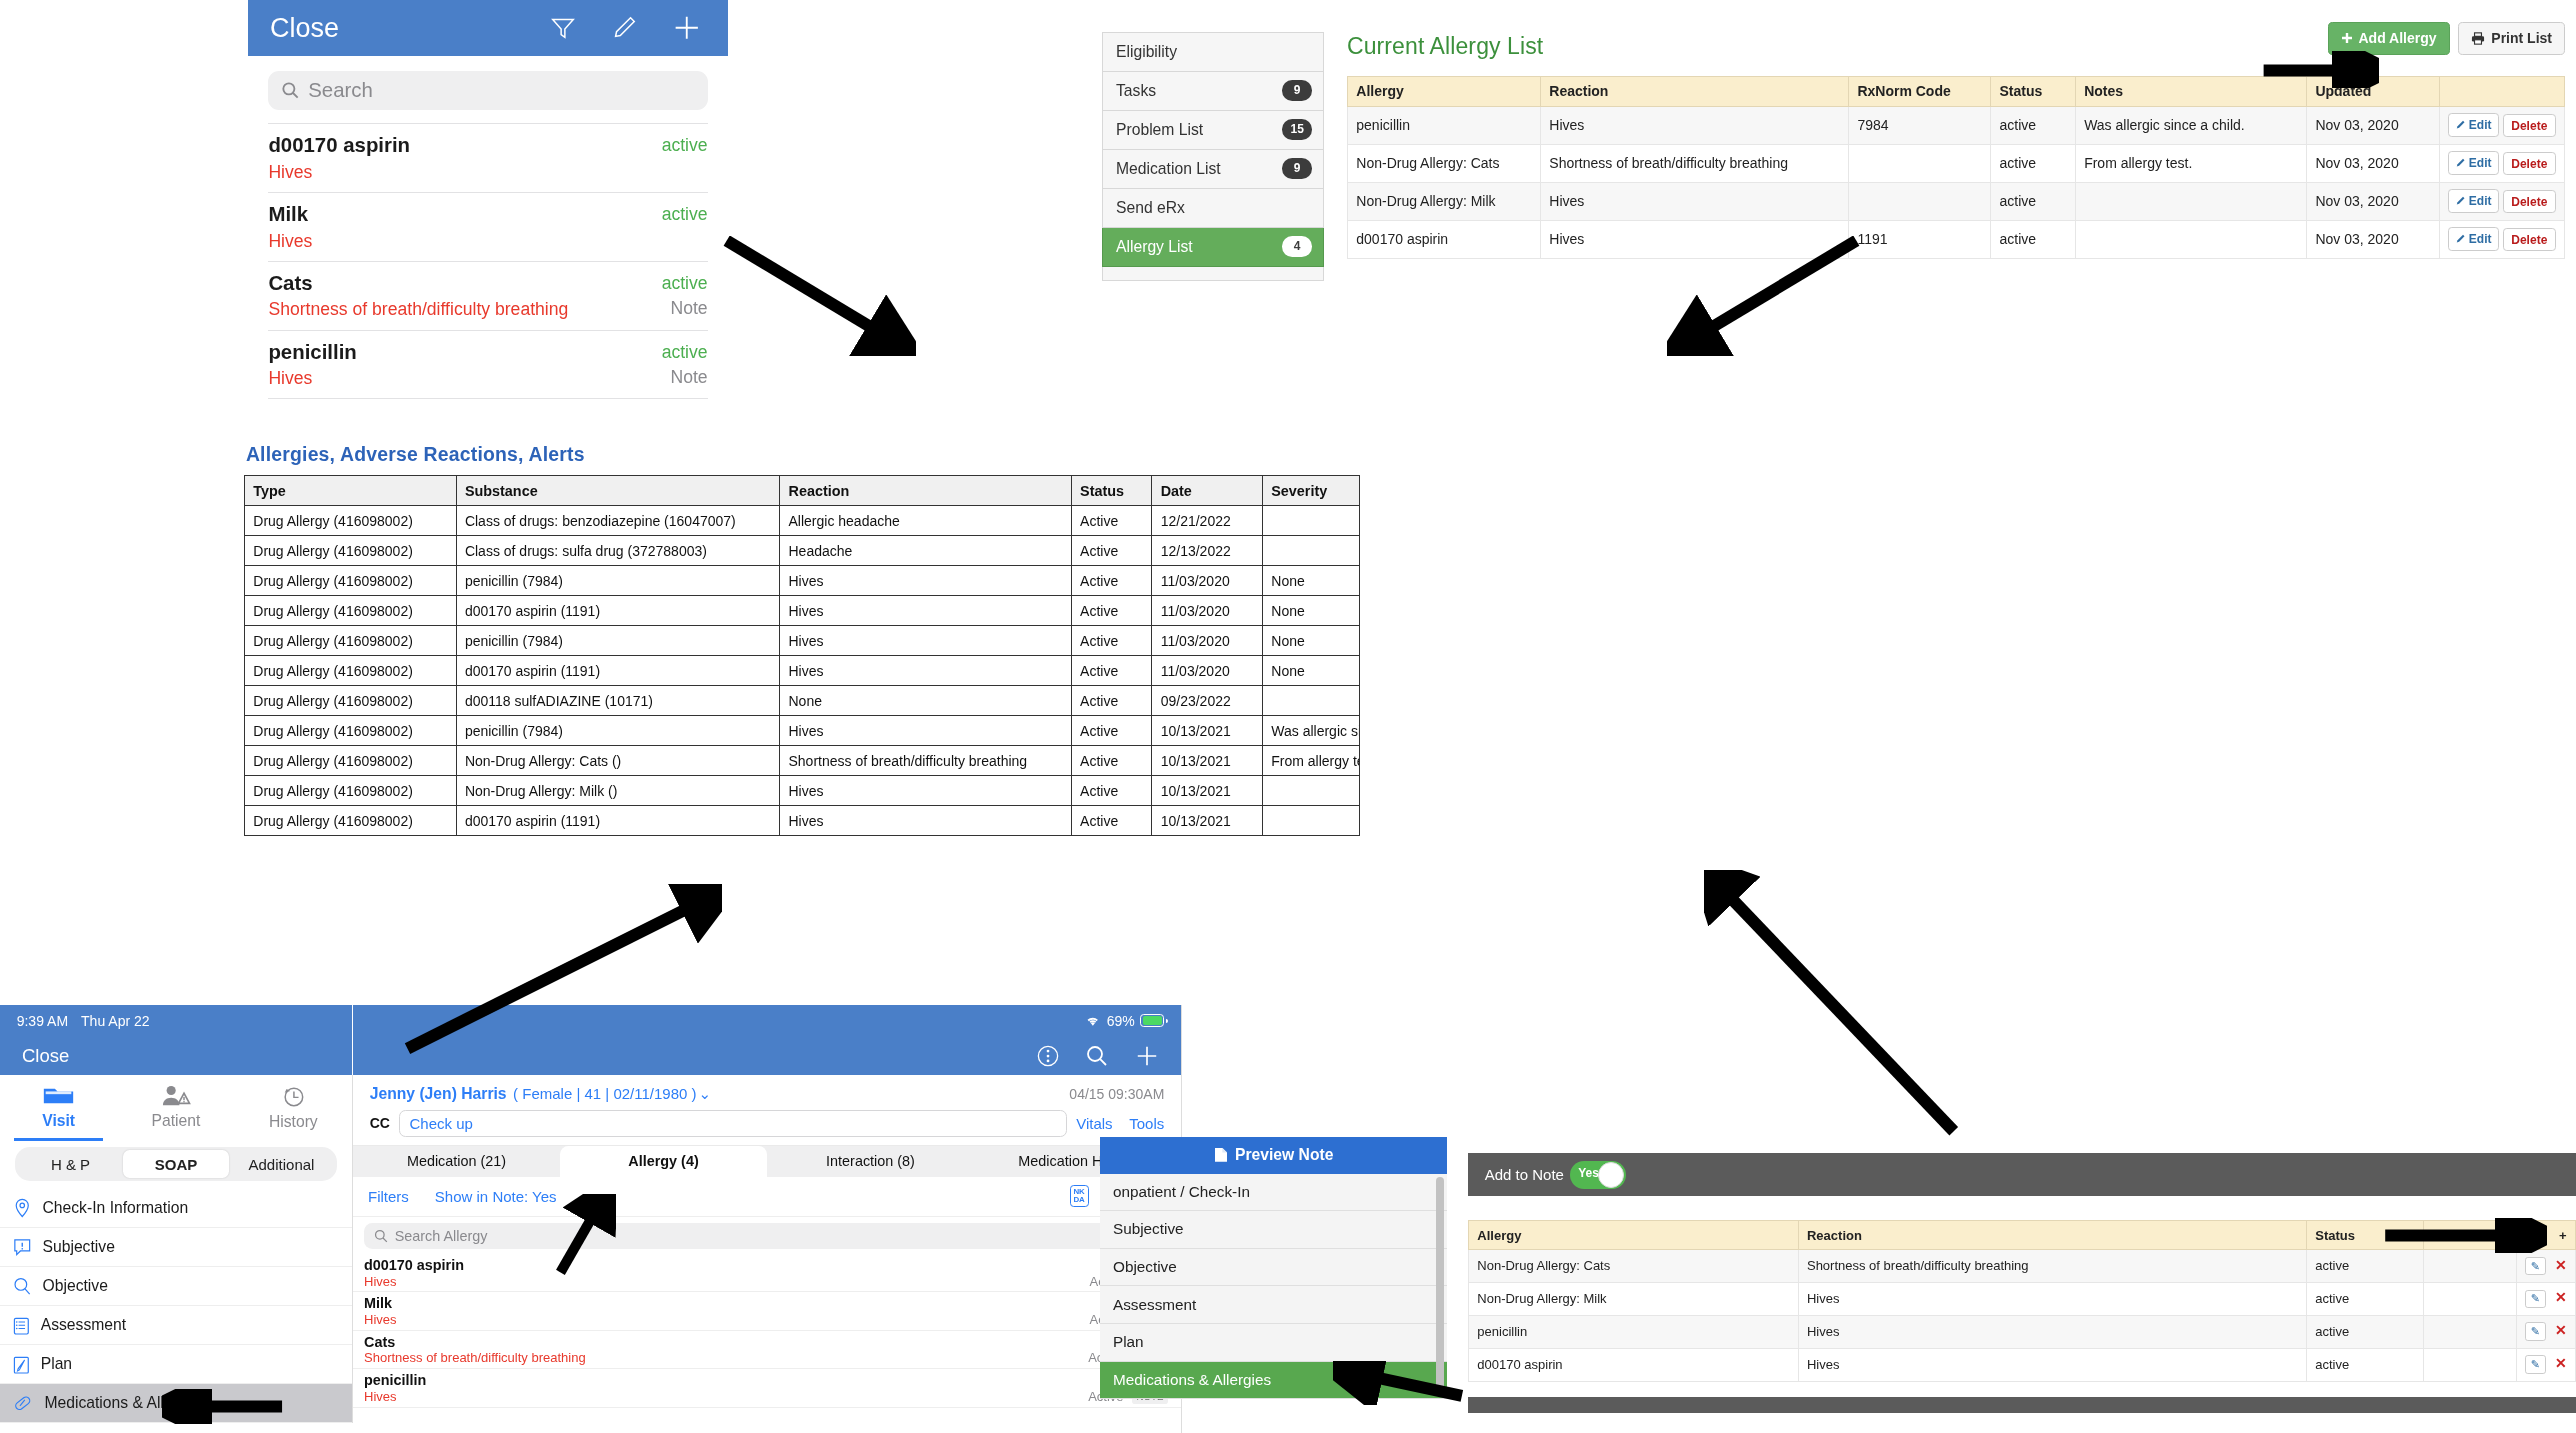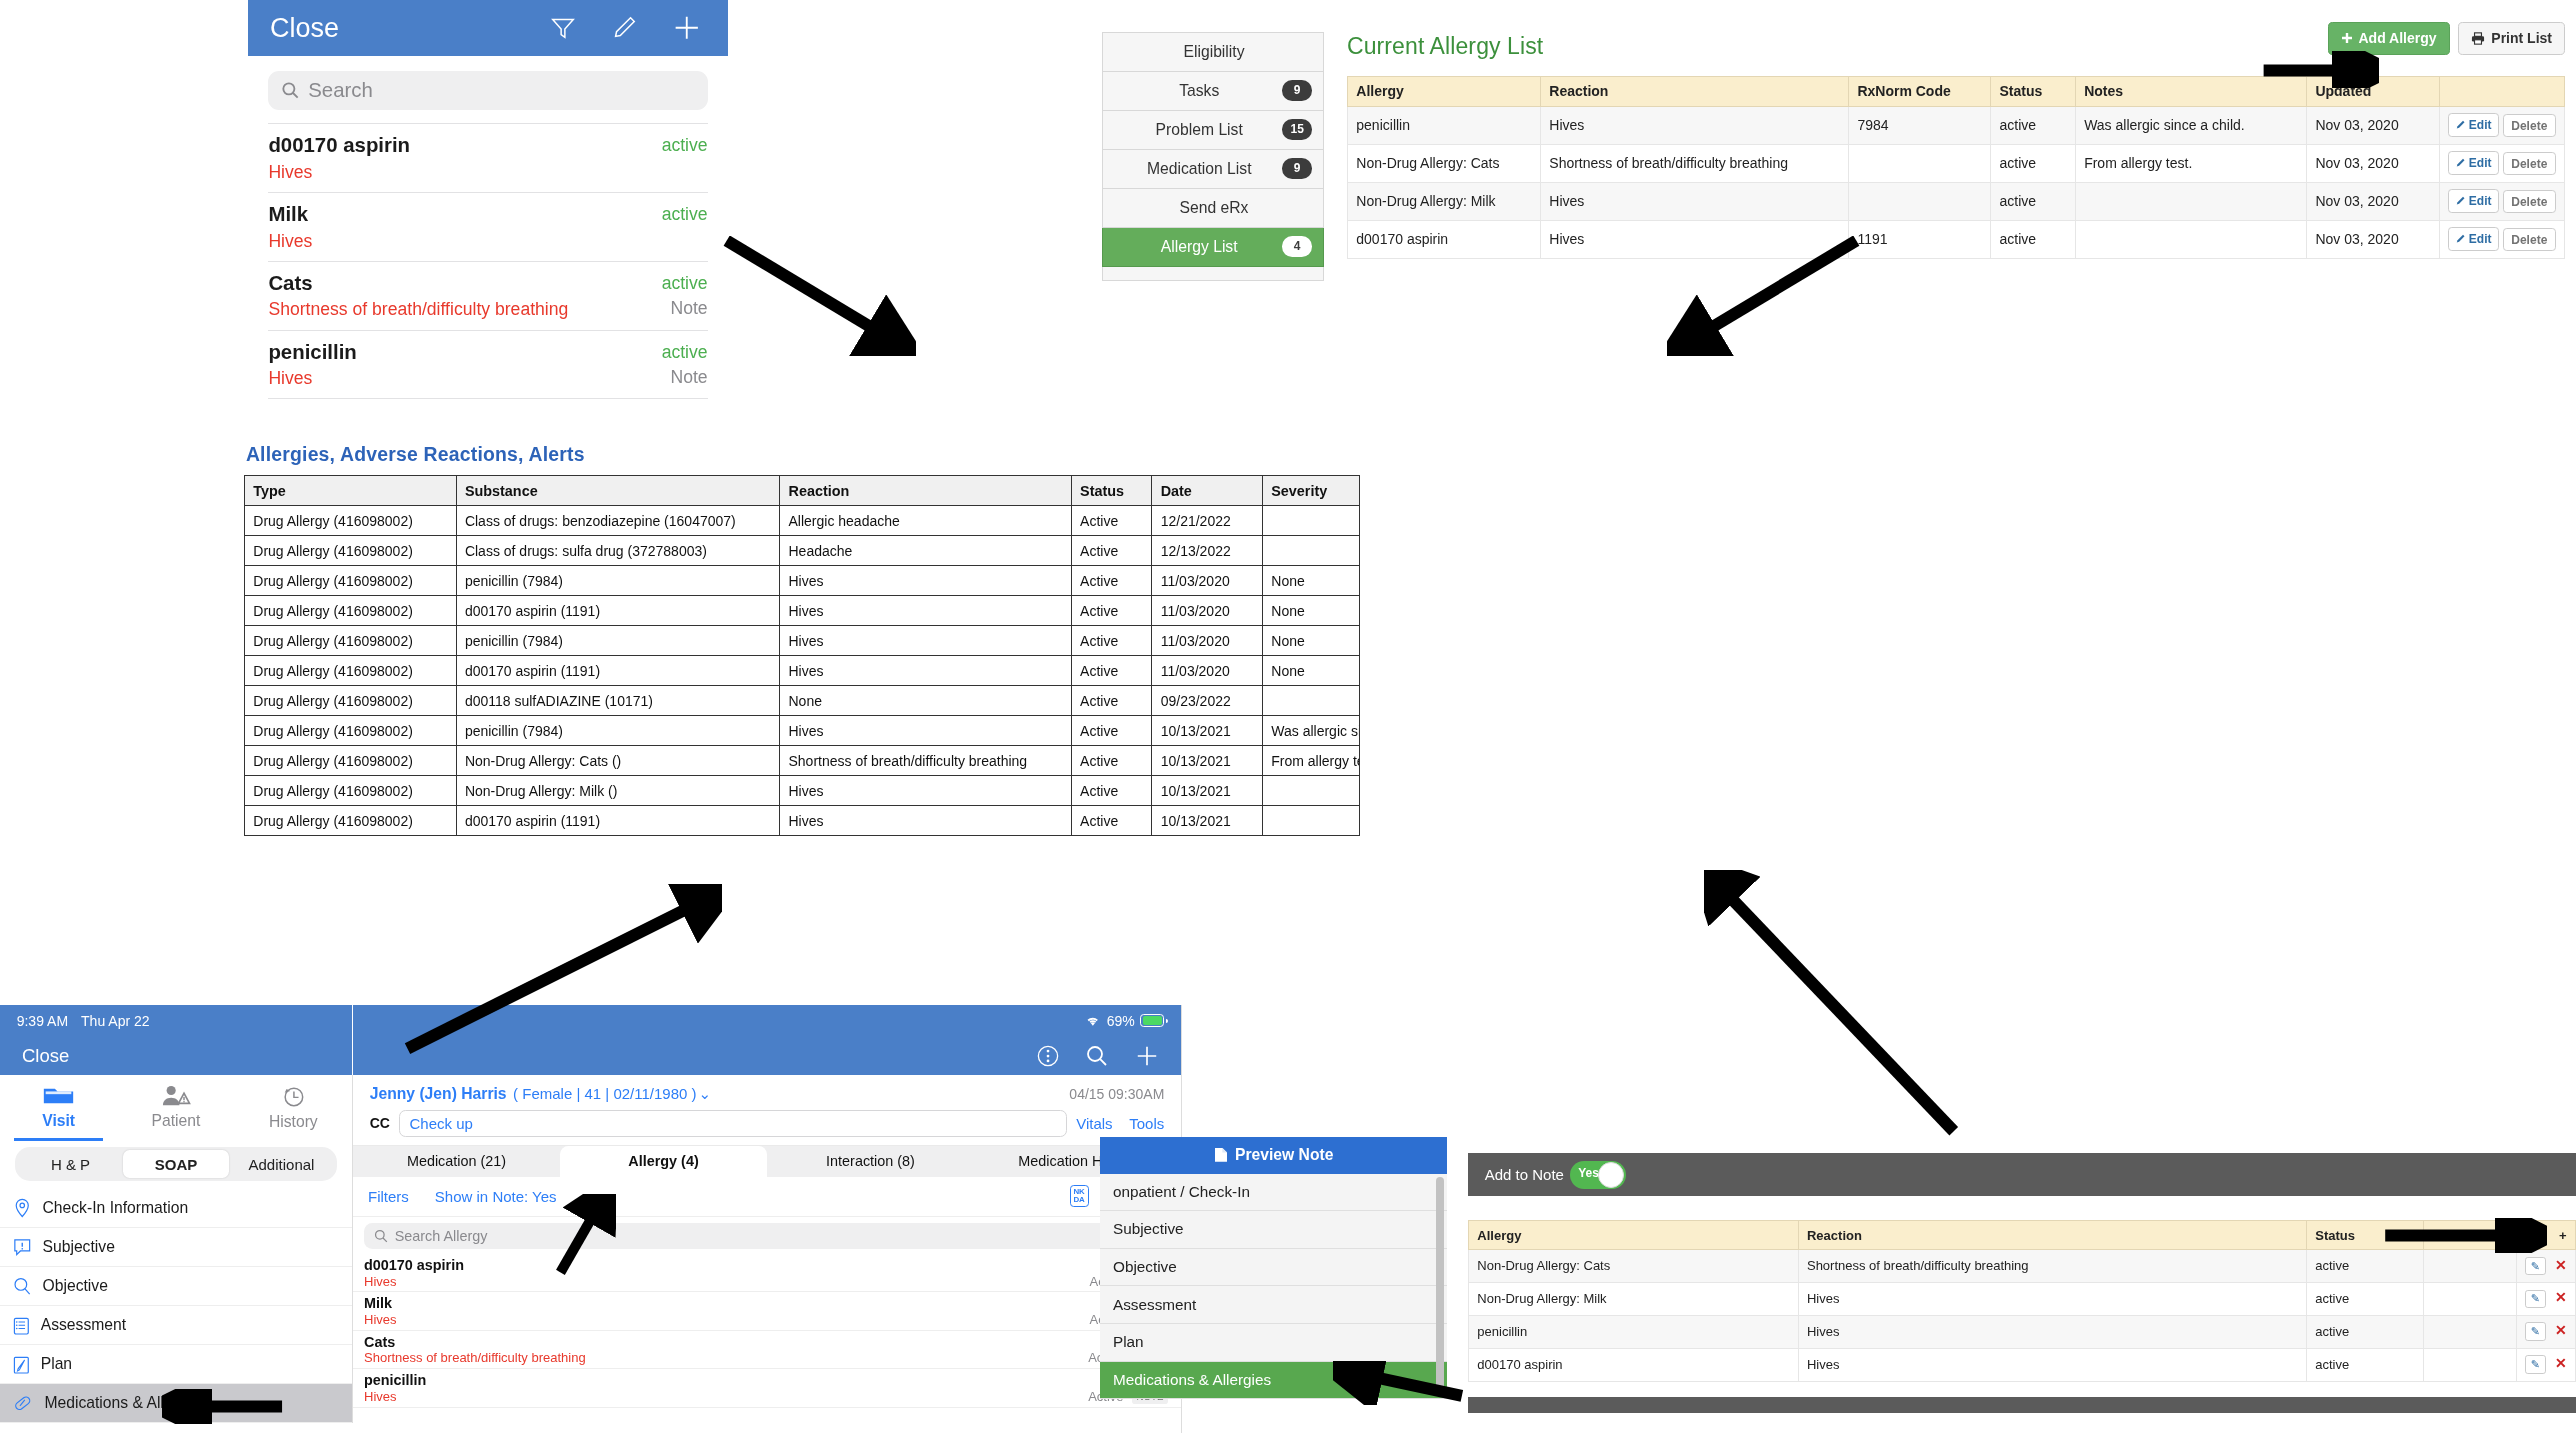--- a/index.html
+++ b/index.html
@@ -57,21 +57,21 @@
 
   
   #midnav { left: 1102px; top: 31.5px; width: 222px; }
   #midnav .nitem {
     height: 38px; display:flex; align-items:center; padding: 0 11px 0 13px;
     border-bottom:0.9px solid #d8d8d8; border-left:0.9px solid #d8d8d8; border-right:0.9px solid #d8d8d8;
     background:#f6f6f6; font-size:15.7px; color:#333;
   }
   #midnav .nitem:first-child { border-top:0.9px solid #d8d8d8; }
   #midnav .nitem.sel { background:#64ad5b; color:#fff; font-weight:400; border-color:#55994d;}
-  #midnav .nlabel { flex:1;text-align:center; }
+  #midnav .nlabel { flex:1; }
   #midnav .badge {
     min-width:20.4px; height:20.4px; border-radius:10.2px; background:#3c3c3c; color:#fff;
     font-size:12px; font-weight:bold; display:inline-flex; align-items:center; justify-content:center; padding:0 4.6px;
   }
   #midnav .nitem.sel .badge { background:#fff; color:#3c3c3c; }
   #midnav .nclip { height:13px; overflow:hidden; }
 
   
   #curlist { left: 1347px; top: 33px; width: 1218px; }
   #curlist .headline { display:flex; align-items:flex-start; }
@@ -91,21 +91,21 @@
     padding: 6.5px 8.3px; font-size:14px; font-weight:bold; color:#222;
   }
   #curlist td { border:0.9px solid #e6e6e6; padding: 6.5px 8.3px; color:#222; font-size:14px; vertical-align:middle;}
   #curlist tbody tr:nth-child(odd) td { background:#f7f7f7; }
   #curlist tbody tr:nth-child(even) td { background:#ffffff; }
   .minibtn-edit {
     background:#fff; border:0.9px solid #ccc; border-radius:3.7px; color:#2e6da4;
     font-size:12px; font-weight:bold; padding:3.7px 6.5px; display:inline-flex; align-items:center; gap:3.7px;
   }
   .minibtn-del {
-    background:#fff; border:0.9px solid #ccc; border-radius:3.7px; color:#737373;
+    background:#fff; border:0.9px solid #ccc; border-radius:3.7px; color:#b91c1c;
     font-size:12px; font-weight:bold; padding:3.7px 7.4px; display:inline-block;
   }
 
   
   #bigtable { left: 244px; top: 443px; width: 1117px; }
   #bigtable h3 { margin:0 0 9.3px 1.9px; font-size:19.4px; color:#2d63b8; font-weight:bold; letter-spacing:0.2px;}
   #bigtable table { border-collapse:collapse; width: 1116px; table-layout:fixed; }
   #bigtable th {
     background:#f0f0f0; border:1.4px solid #333; text-align:left;
     padding: 6.5px 8.3px; font-size:14.4px; font-weight:bold; color:#111;

